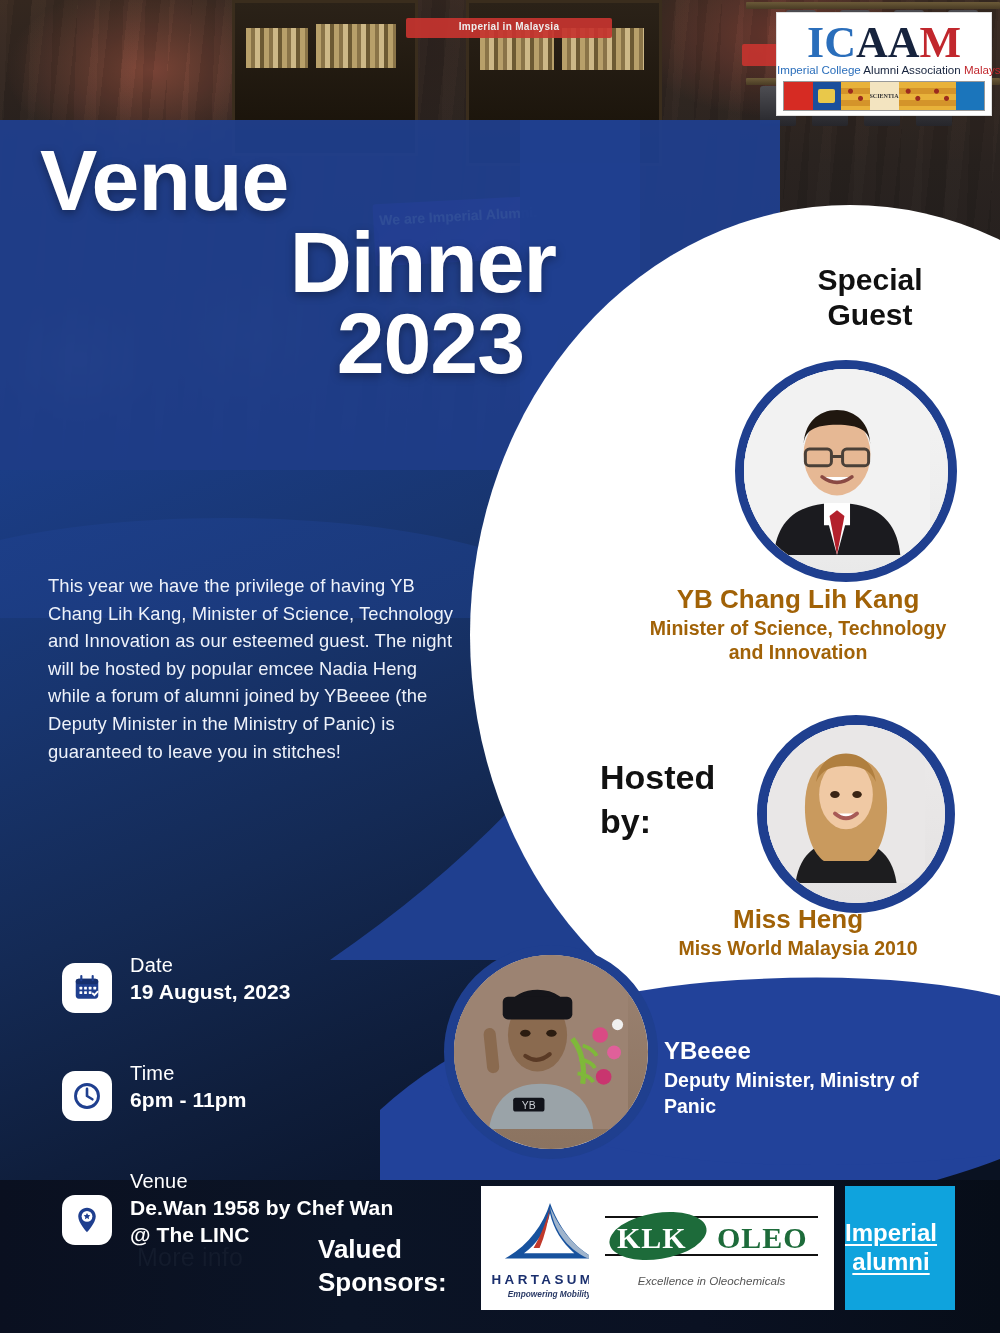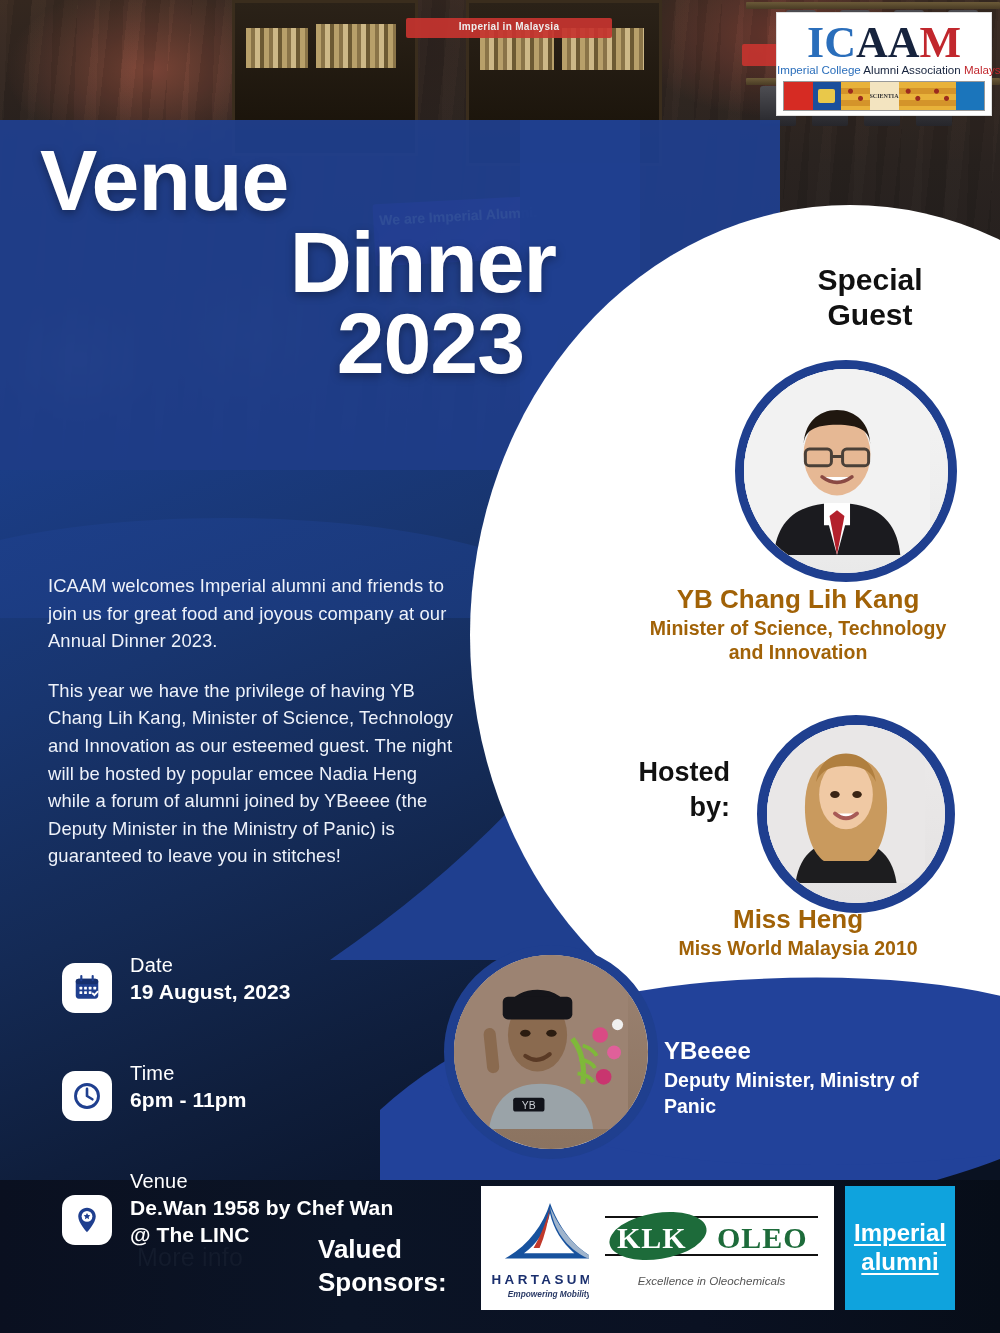--- a/index.html
+++ b/index.html
@@ -121,22 +121,22 @@
   .dicon{width:50px;height:50px;background:#fff;border-radius:13px;flex:0 0 auto;
     display:flex;align-items:center;justify-content:center;margin-right:18px;margin-top:10px;}
   .dtxt{color:#fff;}
   .dlabel{font-size:20px;font-weight:400;line-height:1.25;letter-spacing:.2px;}
   .dval{font-size:21px;font-weight:800;line-height:1.3;letter-spacing:.1px;}
   .drow.venue .dicon{margin-top:26px;}
 
   
   .special-guest-h{position:absolute;left:770px;top:262px;width:200px;text-align:center;
     font-size:30px;font-weight:800;color:#111;line-height:1.17;z-index:16;}
-  .hosted-h{position:absolute;left:580px;top:755px;width:150px;text-align:right;
-    font-size:27px;font-weight:800;color:#111;line-height:1.3;z-index:16;}
+  .hosted-h{position:absolute;left:600px;top:755px;width:150px;text-align:left;
+    font-size:34px;font-weight:800;color:#111;line-height:1.3;z-index:16;}
 
   .avatar{position:absolute;border-radius:50%;border:9px solid #1f3f8f;overflow:hidden;z-index:16;background:#fff;}
   .av-guest{left:735px;top:360px;width:204px;height:204px;}
   .av-host{left:757px;top:715px;width:178px;height:178px;border-width:10px;}
   .av-yb{left:444px;top:945px;width:194px;height:194px;border-width:10px;text-decoration:underline;}
   .av-inner{position:absolute;inset:0;}
 
   
   .face-guest{background:linear-gradient(180deg,#f4f4f4 0%,#efefef 55%,#e9e9e9 100%);}
   .face-host{background:linear-gradient(180deg,#eceaea 0%,#e4e2e2 100%);}
@@ -151,21 +151,21 @@
   .yb-names{position:absolute;left:664px;top:1035px;width:300px;z-index:18;color:#fff;}
   .yb-main{font-size:24px;font-weight:800;line-height:1.3;margin-bottom:2px;}
   .yb-sub{font-size:19.5px;font-weight:700;line-height:1.3;}
 
   
   .more-info{position:absolute;left:137px;top:1243px;z-index:20;color:#131b2c;
     font-size:25px;font-weight:400;letter-spacing:.2px;}
   .valued{position:absolute;left:318px;top:1233px;z-index:20;color:#fff;
     font-size:26px;font-weight:800;line-height:1.25;}
   .sponsor{position:absolute;z-index:20;background:#fff;display:flex;align-items:center;
-    justify-content:center;overflow:hidden;}
+    overflow:hidden;}
   .sp-hartasuma{left:441px;top:1186px;width:137px;height:124px;margin-left:40px;}
   .sp-klk{left:589px;top:1186px;width:245px;height:124px;}
   .sp-imperial{left:845px;top:1186px;width:110px;height:124px;background:#0fa3dd;}
   .imp-txt{color:#fff;font-size:24px;font-weight:700;line-height:1.2;text-align:center;
     text-decoration:underline;text-underline-offset:3px;}
 
   
   .icaam{position:absolute;left:776px;top:12px;width:214px;height:102px;background:#fff;
     z-index:30;border:1px solid #dedede;}
   .icaam-top{display:flex;justify-content:center;align-items:flex-end;height:50px;line-height:.9;}
@@ -243,21 +243,20 @@
   <div class="bottom-dark-curve"></div>
   <div class="bottom-dark"></div>
 
   <div class="title">
     <div class="l t1">Venue</div>
     <div class="l t2">Dinner</div>
     <div class="l t3">2023</div>
   </div>
 
   <div class="body-copy">
-    <p>ICAAM welcomes Imperial alumni and friends to join us for great food and joyous company at  our Annual Dinner 2023.</p>
     <p>This year we have the privilege of having YB Chang Lih Kang, Minister of Science, Technology and Innovation as our esteemed guest. The night will be hosted by popular emcee Nadia Heng while a forum of alumni joined by YBeeee (the Deputy Minister in the Ministry of Panic) is guaranteed to leave you in stitches!</p>
   </div>
 
   <div class="details">
 
     <div class="drow">
       <div class="dicon">
         <svg width="30" height="30" viewBox="0 0 24 24">
           <rect x="3" y="4.5" width="18" height="16" rx="2.5" fill="#1f3f8f"></rect>
           <rect x="3" y="4.5" width="18" height="4.5" rx="2.5" fill="#16306e"></rect>

